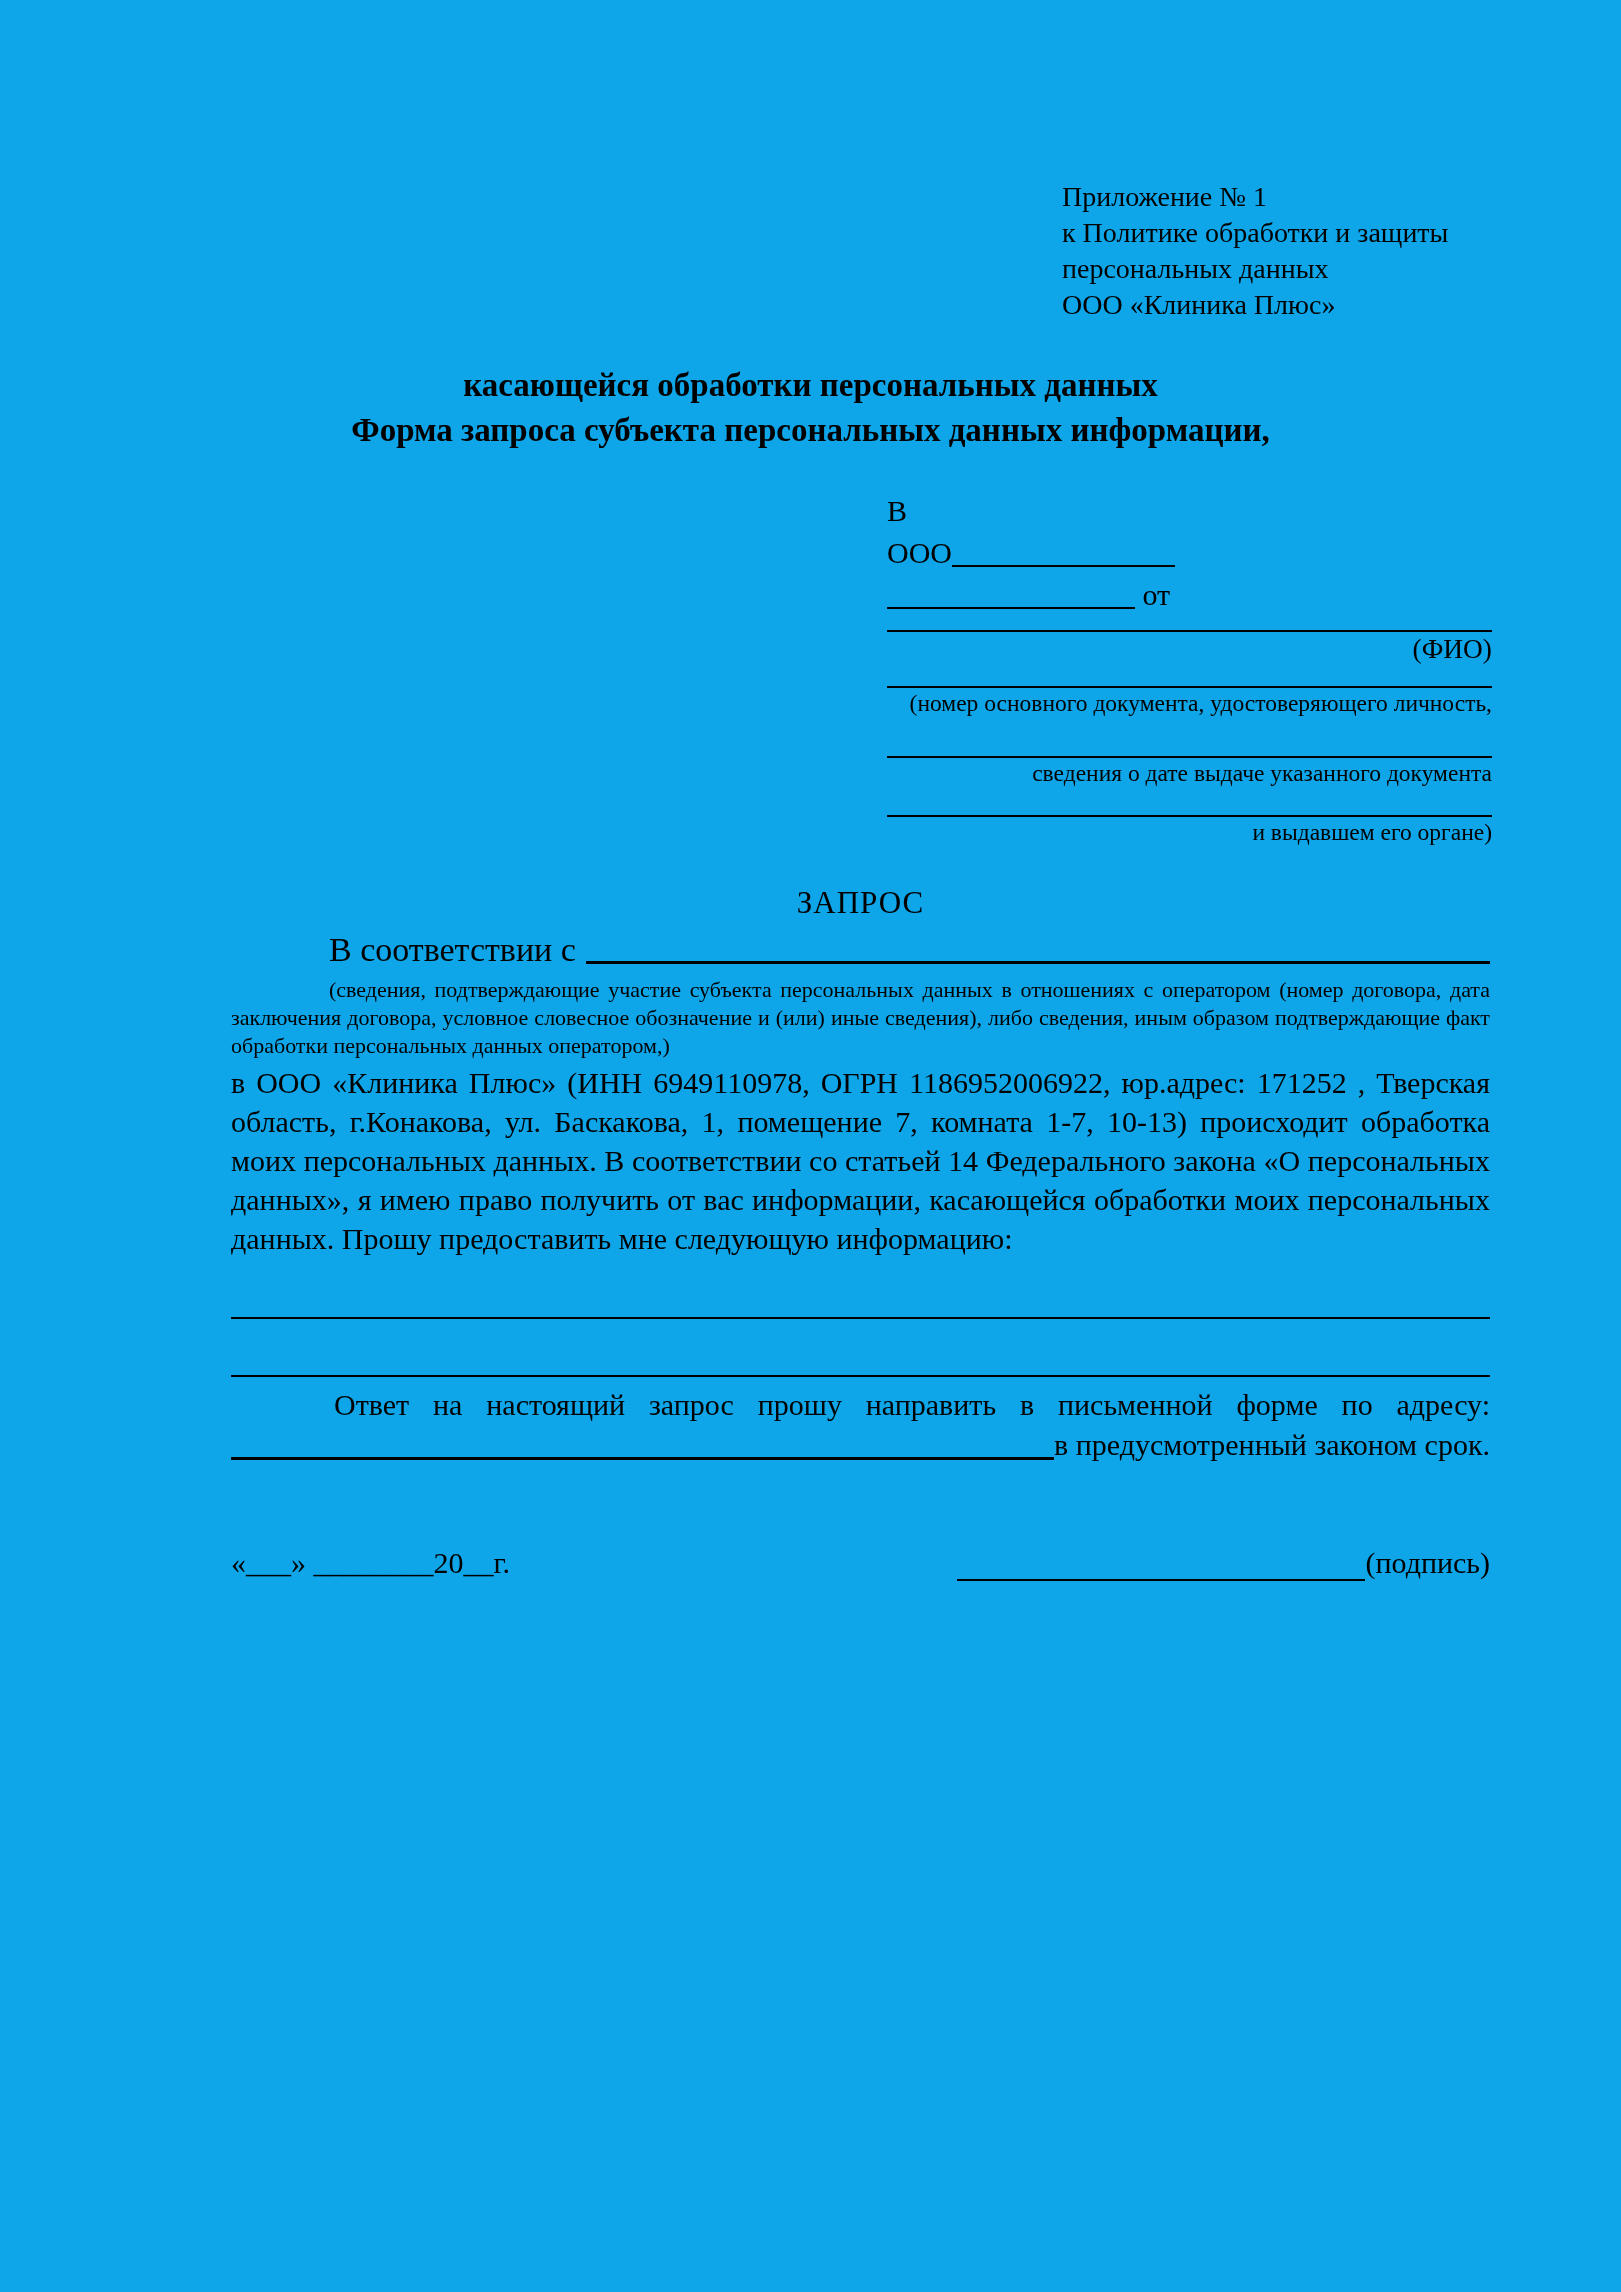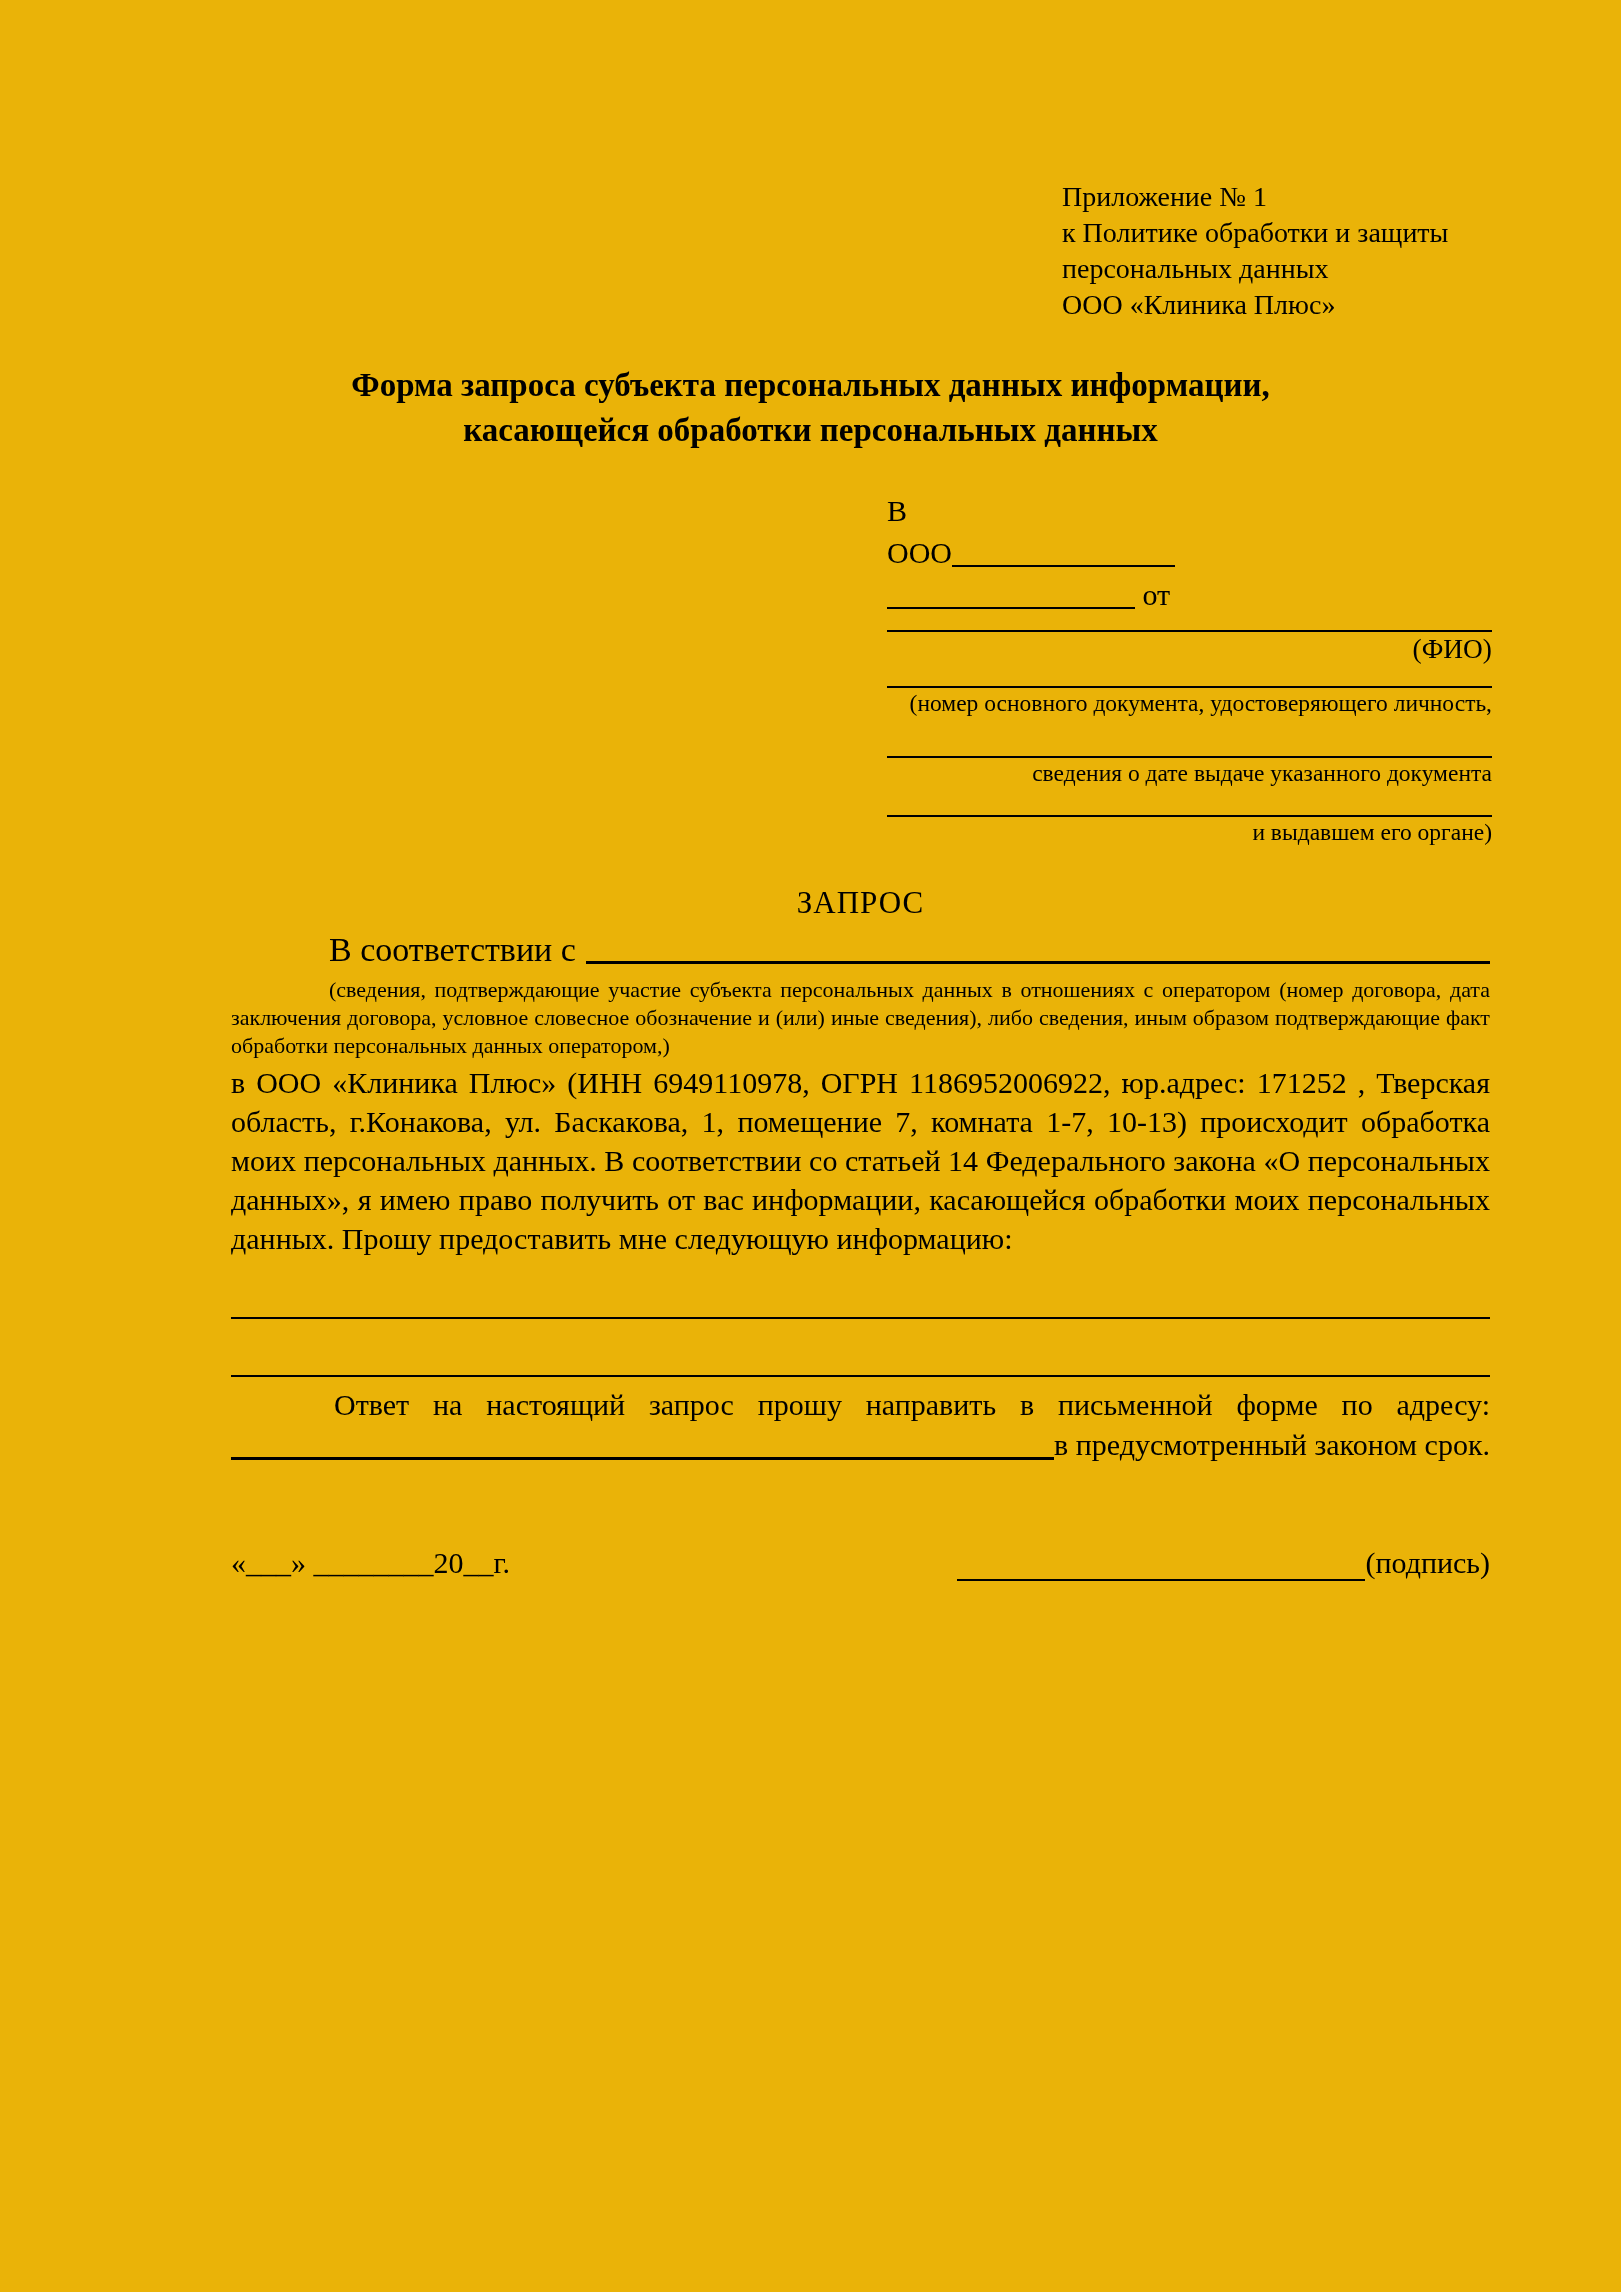--- a/index.html
+++ b/index.html
@@ -1,20 +1,20 @@
 <!DOCTYPE html>
 <html><head>
 <meta charset="utf-8">
 <style>
   html, body { margin: 0; padding: 0; background: #ffffff; }
   .page {
     position: relative;
     width: 1621px;
     height: 2293px;
-    background: #eab308;
+    background: #0ea5e9;
     color: #000000;
     font-family: "Liberation Serif", "DejaVu Serif", serif;
     overflow: hidden;
   }
 
   
   .appendix {
     position: absolute;
     left: 1062px;
     top: 179px;
@@ -163,22 +163,22 @@
 <div class="page">
 
   <div class="appendix">
     <div>Приложение № 1</div>
     <div>к Политике обработки и защиты</div>
     <div>персональных данных</div>
     <div>ООО «Клиника Плюс»</div>
   </div>
 
   <div class="doc-title">
+    <div>касающейся обработки персональных данных</div>
     <div>Форма запроса субъекта персональных данных информации,</div>
-    <div>касающейся обработки персональных данных</div>
   </div>
 
   <div class="addr">
     <div class="addr-row">В</div>
     <div class="addr-row"><span>ООО</span><span class="blank blank-org"></span></div>
     <div class="addr-row"><span class="blank blank-from"></span> <span>от</span></div>
     <div class="rule-cap cap-fio"><span>(ФИО)</span></div>
     <div class="rule-cap cap-small cap-doc1"><span>(номер основного документа, удостоверяющего личность,</span></div>
     <div class="rule-cap cap-small cap-doc2"><span>сведения о дате выдаче указанного документа</span></div>
     <div class="rule-cap cap-small cap-doc3"><span>и выдавшем его органе)</span></div>

